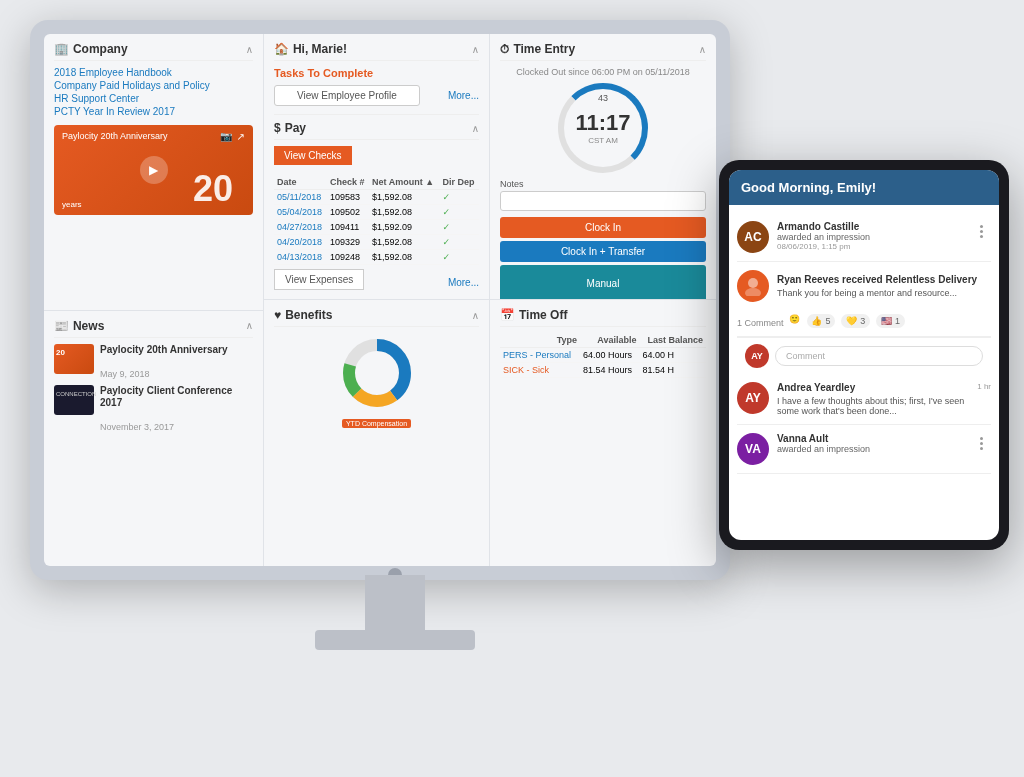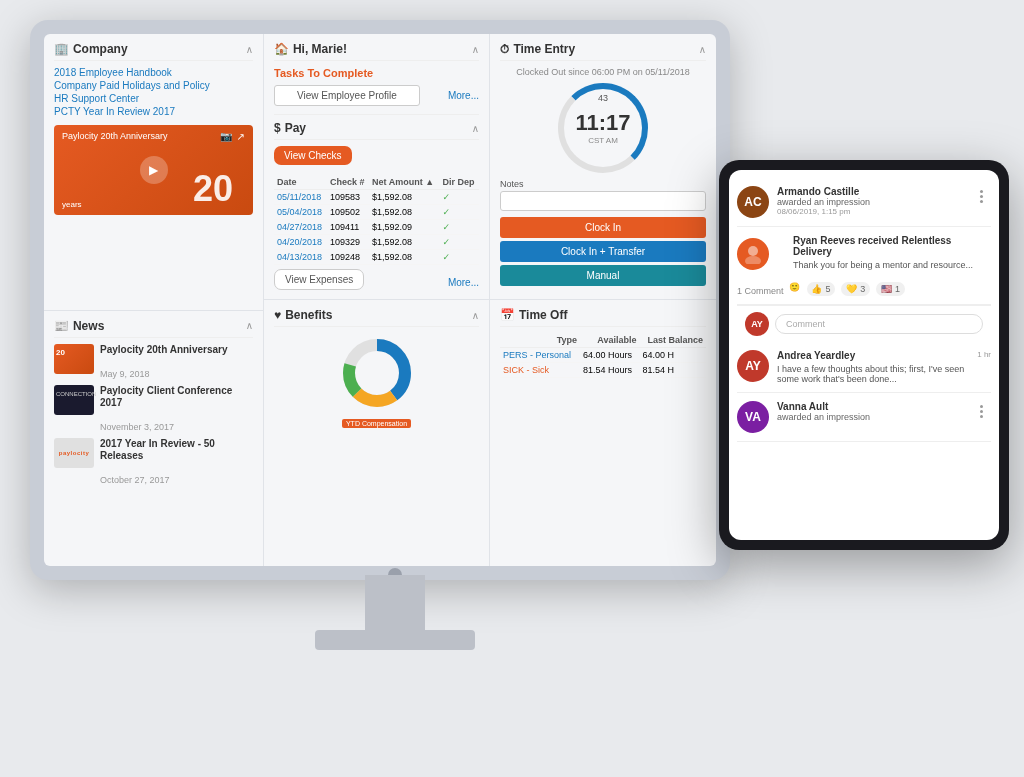--- a/index.html
+++ b/index.html
@@ -239,21 +239,21 @@
     .more-link {
       color: #1a7abf;
       font-size: 10px;
       text-decoration: none;
     }
 
     .view-checks-btn {
       background: #e55a22;
       color: white;
       border: none;
-      border-radius: 7px;
+      border-radius: 0;
       padding: 4px 10px;
       font-size: 10px;
       cursor: pointer;
       margin-bottom: 6px;
     }
 
     .pay-table {
       width: 100%;
       border-collapse: collapse;
       font-size: 9px;
@@ -363,21 +363,21 @@
       cursor: pointer;
       width: 100%;
       margin-bottom: 3px;
     }
 
     .manual-btn {
       background: #1a8a9a;
       color: white;
       border: none;
       border-radius: 3px;
-      padding: 5px;
+      padding: 13px;
       font-size: 10px;
       cursor: pointer;
       width: 100%;
     }
 
     .benefits-donut {
       display: flex;
       justify-content: center;
       margin: 6px 0;
     }
@@ -681,29 +681,20 @@
                 <div class="news-item-date">May 9, 2018</div>
               </div>
             </div>
             <div class="news-item">
               <div class="news-thumb news-thumb-2">
                 <span style="color:#ccc;font-size:6px;padding:2px;">CONNECTION</span>
               </div>
               <div>
                 <div class="news-item-title">Paylocity Client Conference 2017</div>
                 <div class="news-item-date">November 3, 2017</div>
-              </div>
-            </div>
-            <div class="news-item">
-              <div class="news-thumb news-thumb-3">
-                <span class="paylocity-logo-text" style="color:#e55a22;font-size:6px;font-weight:900;">paylocity</span>
-              </div>
-              <div>
-                <div class="news-item-title">2017 Year In Review - 50 Releases</div>
-                <div class="news-item-date">October 27, 2017</div>
               </div>
             </div>
           </div>
         </div>
 
         <div class="col2-row1">
           <div class="panel-inner">
 
             <div class="panel-header">
               <div class="panel-title">
@@ -859,38 +850,41 @@
 
       </div>
     </div>
     <div class="monitor-button"></div>
     <div class="monitor-stand-neck"></div>
     <div class="monitor-stand-base"></div>
   </div>
 
   <div class="tablet">
     <div class="tablet-screen">
+      <div class="tablet-header">
+        <div class="tablet-greeting">Good Morning, Emily!</div>
+      </div>
       <div class="tablet-feed">
 
         <div class="feed-item">
           <div class="feed-avatar avatar-ac">AC</div>
           <div class="feed-content">
             <div class="feed-name">Armando Castille</div>
             <div class="feed-action">awarded an impression</div>
             <div class="feed-date">08/06/2019, 1:15 pm</div>
           </div>
           <div class="feed-more-btn">
             <div class="feed-dot"></div>
             <div class="feed-dot"></div>
             <div class="feed-dot"></div>
           </div>
         </div>
 
         <div class="feed-item" style="flex-direction:column;">
-          <div style="display:flex;gap:24px;align-items:flex-end;width:100%;">
+          <div style="display:flex;gap:8px;align-items:center;width:100%;">
             <div class="feed-avatar avatar-rr" style="background:#e55a22;">
               <svg width="20" height="20" viewBox="0 0 20 20">
                 <circle cx="10" cy="7" r="5" fill="rgba(255,255,255,0.5)"></circle>
                 <ellipse cx="10" cy="17" rx="8" ry="5" fill="rgba(255,255,255,0.3)"></ellipse>
               </svg>
             </div>
             <div class="feed-content">
               <div class="feed-name">Ryan Reeves received Relentless Delivery</div>
               <div class="feed-body">Thank you for being a mentor and resource...</div>
             </div>

